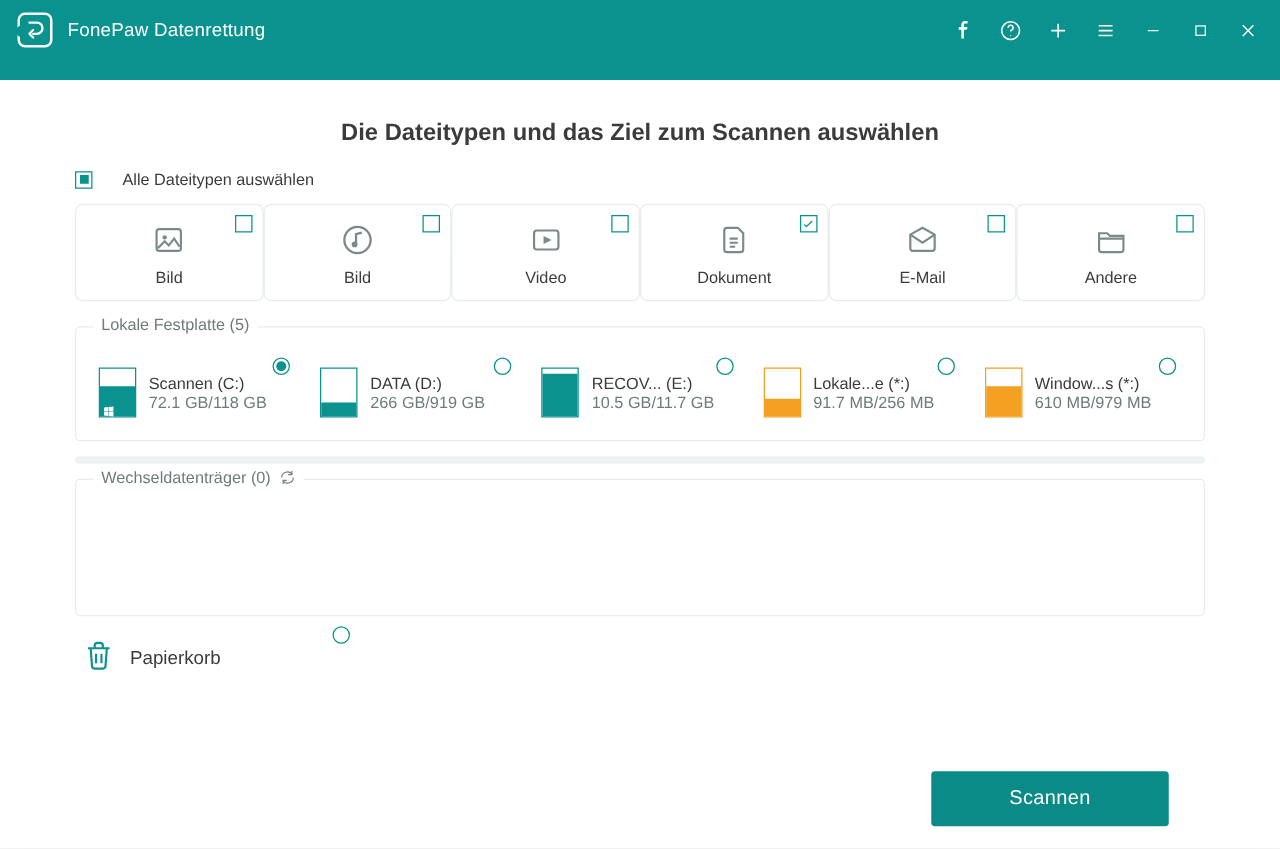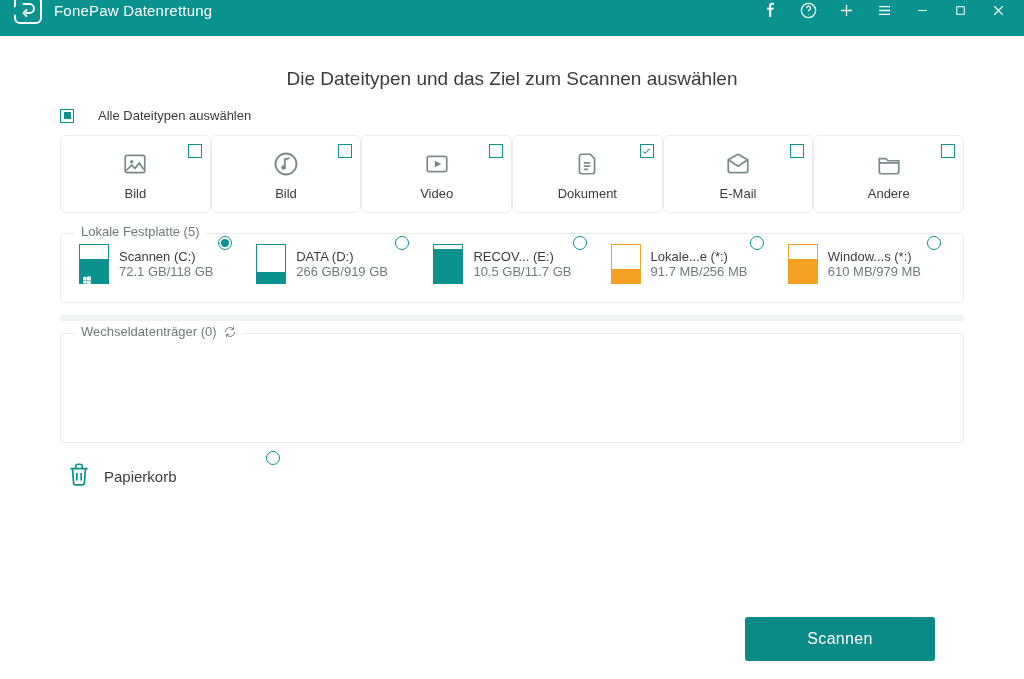--- a/index.html
+++ b/index.html
@@ -9,44 +9,44 @@
     --muted:#6f7b7b;
     --border:#d9e3e2;
     --light-border:#e6edec;
     --orange:#f4a023;
     --bg:#f5f8f7;
   }
   *{box-sizing:border-box;font-family:"Segoe UI",Arial,sans-serif}
   body{margin:0;background:#e9e9e9;display:flex;align-items:flex-start;justify-content:center}
   .window{width:1024px;height:679px;background:#fff;box-shadow:0 6px 30px rgba(0,0,0,.15);display:flex;flex-direction:column;overflow:hidden}
   
-  .titlebar{height:36px;background:var(--teal);color:#fff;display:flex;align-items:center;padding:0 10px 16px 14px}
+  .titlebar{height:64px;background:var(--teal);color:#fff;display:flex;align-items:center;padding:0 10px 16px 14px}
   .logo{width:28px;height:28px;border:2.5px solid #fff;border-radius:6px;position:relative;margin-right:12px;flex:0 0 auto}
   .logo::before{content:"";position:absolute;left:-3px;top:8px;width:10px;height:10px;background:var(--teal);border-radius:50%}
   .logo svg{position:absolute;inset:0;margin:auto}
   .title{font-size:15px;letter-spacing:.2px}
   .title-spacer{flex:1}
   .title-icons{display:flex;align-items:center;gap:6px}
   .tbtn{width:32px;height:32px;display:flex;align-items:center;justify-content:center;cursor:pointer;color:#fff}
   .tbtn svg{stroke:#fff;fill:none;stroke-width:1.6}
   
   .main{flex:1;padding:24px 60px 18px 60px;overflow:auto;position:relative}
-  h1{font-size:19px;font-weight:400;color:var(--text);text-align:center;margin:8px 0 18px}
+  h1{font-size:19px;font-weight:700;color:var(--text);text-align:center;margin:8px 0 18px}
   .all-row{display:flex;align-items:center;gap:24px;margin:4px 0 12px;font-size:13px;color:var(--text)}
   .cb{width:14px;height:14px;border:1.5px solid var(--teal);display:inline-flex;align-items:center;justify-content:center;background:#fff;cursor:pointer}
   .cb.partial::after{content:"";width:7px;height:7px;background:var(--teal)}
   .cb.checked svg{stroke:var(--teal);stroke-width:2.2;fill:none}
   
   .type-grid{display:flex;margin-bottom:20px}
   .type-card{position:relative;flex:1;height:78px;border:1px solid var(--light-border);border-radius:6px;display:flex;flex-direction:column;align-items:center;justify-content:center;gap:6px;cursor:pointer}
   .type-card .cb{position:absolute;top:8px;right:8px}
   .type-card .ti{height:32px;display:flex;align-items:center;justify-content:center;color:#7a8a8a}
   .type-card .tl{font-size:13px;color:var(--text)}
   
-  .section{position:relative;border:1px solid var(--light-border);border-radius:4px;padding:6px 16px 14px;margin:12px 0}
+  .section{position:relative;border:1px solid var(--light-border);border-radius:4px;padding:28px 16px 14px;margin:12px 0}
   .section-label{position:absolute;top:-10px;left:14px;background:#fff;padding:0 6px;font-size:13px;color:var(--muted);display:flex;align-items:center;gap:6px}
   .drives{display:flex;gap:16px}
   .drive{position:relative;flex:1;display:flex;align-items:center;gap:10px;padding:4px 2px;cursor:pointer;min-width:0}
   .drive .radio{position:absolute;top:-4px;right:6px;width:14px;height:14px;border:1.6px solid var(--teal);border-radius:50%;background:#fff}
   .drive .radio.sel::after{content:"";position:absolute;inset:2px;border-radius:50%;background:var(--teal)}
   .dicon{width:30px;height:40px;border:1.5px solid var(--teal);position:relative;flex:0 0 auto;background:#fff}
   .dicon .fill{position:absolute;left:0;right:0;bottom:0}
   .dicon.teal .fill{background:var(--teal)}
   .dicon.orange{border-color:var(--orange)}
   .dicon.orange .fill{background:var(--orange)}

